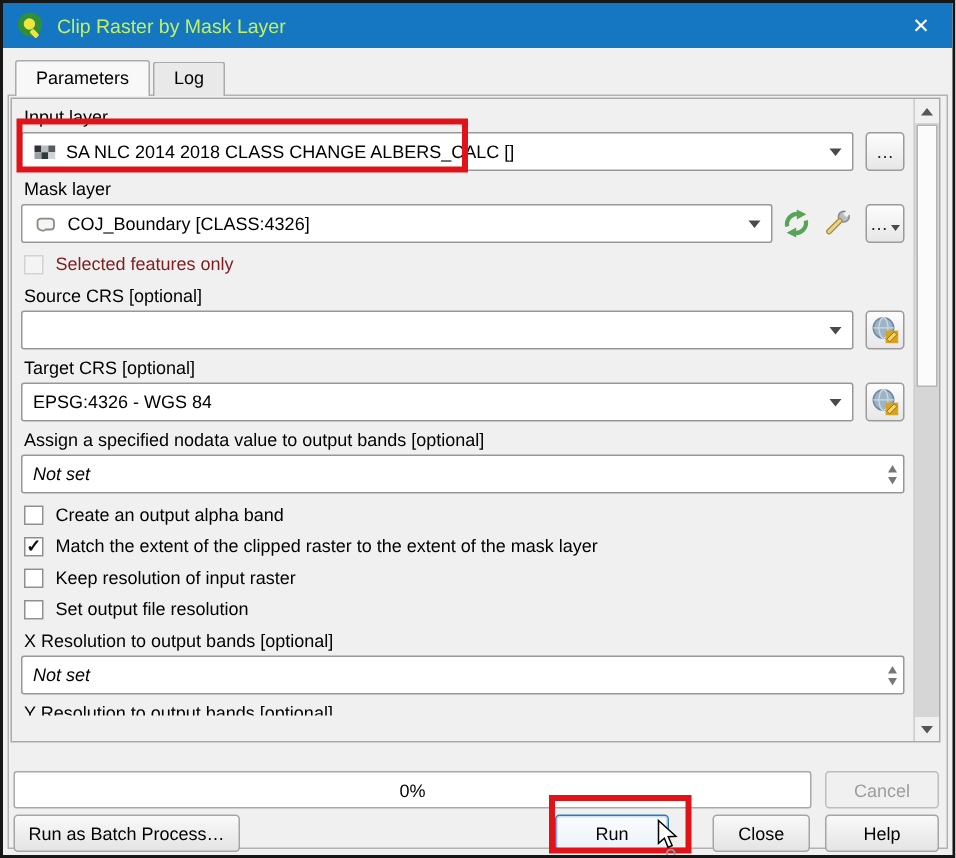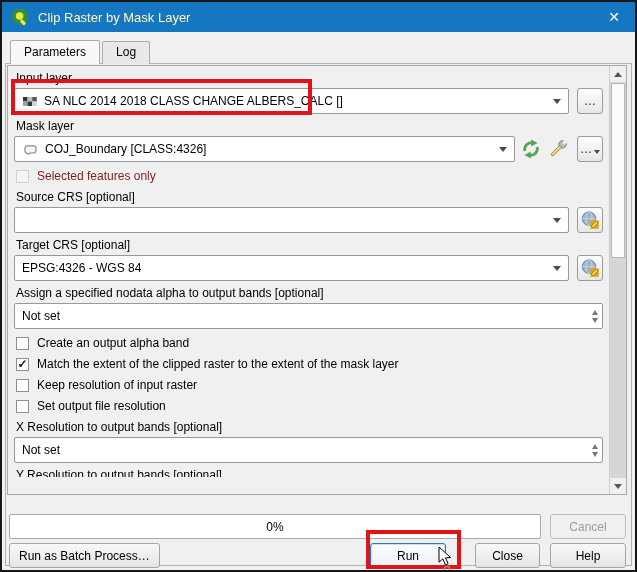--- a/index.html
+++ b/index.html
@@ -5,21 +5,21 @@
   html,body{margin:0;padding:0;background:#fff;}
   *{box-sizing:border-box;}
   .dialog{
     position:relative;width:637px;height:572px;
     background:#f0f0f0;border:2px solid #161616;
     font-family:"Liberation Sans",sans-serif;font-size:12px;color:#000;
     overflow:hidden;
   }
   
   .titlebar{height:30px;background:#1576c2;display:flex;align-items:center;padding-left:8px;}
-  .titlebar .title{color:#fef9c3;font-size:13px;margin-left:8px;}
+  .titlebar .title{color:#bef264;font-size:13px;margin-left:8px;}
   .close-btn{margin-left:auto;width:42px;height:30px;display:flex;align-items:center;justify-content:center;color:#fff;font-size:14px;}
   
   .tabs{position:absolute;left:8px;top:39px;display:flex;z-index:3;}
   .tab{height:23px;padding:3px 13px 0 13px;background:#e9e9e9;border:1px solid #ababab;border-bottom:none;border-radius:2px 2px 0 0;margin-right:2px;}
   .tab.active{height:24px;background:#f8f8f8;margin-top:-1px;padding-top:4px;}
   
   .pane{position:absolute;left:3px;right:3px;top:61px;bottom:4px;border:1px solid #b2b2b2;background:#f0f0f0;}
   
   .scroll{position:absolute;left:1px;right:4px;top:1px;height:430px;border:1px solid #a9a9a9;background:#f0f0f0;overflow:hidden;}
   .content{position:absolute;left:0;top:0;right:17px;bottom:0;padding:3px 6px 0 6px;overflow:hidden;}
@@ -32,21 +32,21 @@
   
   .flabel{margin:2px 2px;line-height:15px;}
   .row{display:flex;align-items:center;margin:1px 0 5px 0;}
   .combo{flex:1;height:26px;background:#fff;border:1px solid #989898;border-radius:2px;display:flex;align-items:center;padding:0 7px;min-width:0;}
   .combo .val{white-space:nowrap;overflow:hidden;}
   .combo .icon{margin-right:6px;display:flex;}
   .caret{margin-left:auto;width:0;height:0;border-left:4px solid transparent;border-right:4px solid transparent;border-top:5px solid #4a4a4a;}
   .toolbtn{width:26px;height:26px;margin-left:8px;border:1px solid #9b9b9b;border-radius:3px;background:linear-gradient(#fdfdfd,#e7e7e7);display:flex;align-items:center;justify-content:center;color:#222;flex:none;}
   .toolbtn .mini-caret{width:0;height:0;border-left:3px solid transparent;border-right:3px solid transparent;border-top:4px solid #4a4a4a;margin-left:2px;margin-top:5px;}
   .flaticon{width:22px;height:24px;margin-left:5px;display:flex;align-items:center;justify-content:center;flex:none;}
-  .spin{flex:1;height:26px;background:#fff;border:1px solid #989898;border-radius:2px;display:flex;align-items:center;padding:0 7px;position:relative;}
+  .spin{flex:1;height:26px;background:#fff;border:1px solid #989898;border-radius:2px;display:flex;align-items:center;padding:0 7px;position:relative;font-style:italic;}
   .spin .arrows{position:absolute;right:4px;top:0;bottom:0;display:flex;flex-direction:column;align-items:center;justify-content:center;gap:3px;}
   .spin .arrows .tri-up,.spin .arrows .tri-down{border-left-width:3.5px;border-right-width:3.5px;border-bottom-color:#777;border-top-color:#777;}
   .check{display:flex;align-items:center;gap:8px;margin:7px 2px;}
   .box{width:13px;height:13px;border:1px solid #8f8f8f;background:#fff;display:flex;align-items:center;justify-content:center;font-size:12px;font-weight:bold;line-height:13px;color:#111;flex:none;}
   .check.disabled .box{border-color:#d2d2d2;background:#f4f4f4;}
   .check.disabled .lbl{color:#7f1d1d;}
   .cliplabel{height:9px;overflow:hidden;margin:3px 2px 0 2px;line-height:15px;}
   
   .frow1{position:absolute;left:3px;right:5px;top:450px;height:25px;display:flex;gap:9px;}
   .progress{flex:1;background:#fff;border:1px solid #a9a9a9;border-radius:2px;display:flex;align-items:center;justify-content:center;}
@@ -179,21 +179,21 @@
             <svg width="20" height="20" viewBox="0 0 20 20">
               <circle cx="9" cy="8.6" r="6.8" fill="#9db3c6" stroke="#6b87a0" stroke-width="1"></circle>
               <ellipse cx="9" cy="8.6" rx="3" ry="6.8" fill="none" stroke="#cdd9e3" stroke-width="0.9"></ellipse>
               <line x1="2.2" y1="8.6" x2="15.8" y2="8.6" stroke="#cdd9e3" stroke-width="0.9"></line>
               <rect x="10.4" y="10.4" width="8.4" height="8.4" fill="#d8a31e"></rect>
               <rect x="11.1" y="13.3" width="7" height="2.6" transform="rotate(-45 14.6 14.6)" fill="#f5d464" stroke="#8a6a10" stroke-width="0.6"></rect>
             </svg>
           </div>
         </div>
 
-        <div class="flabel">Assign a specified nodata alpha to output bands [optional]</div>
+        <div class="flabel">Assign a specified nodata value to output bands [optional]</div>
         <div class="row">
           <div class="spin">
             <span class="val">Not set</span>
             <span class="arrows">
                 <span class="tri-up"></span>
                 <span class="tri-down"></span>
               </span>
           </div>
         </div>
 

